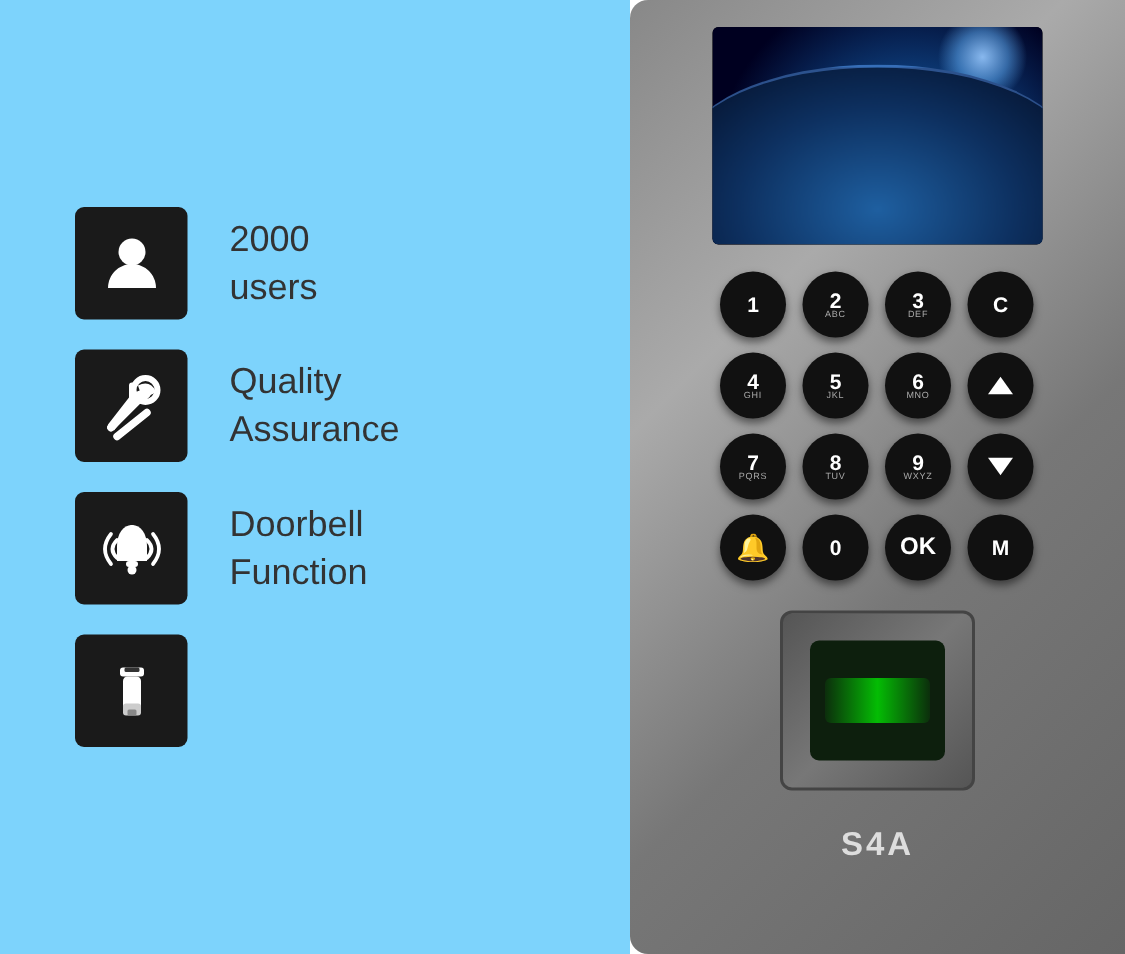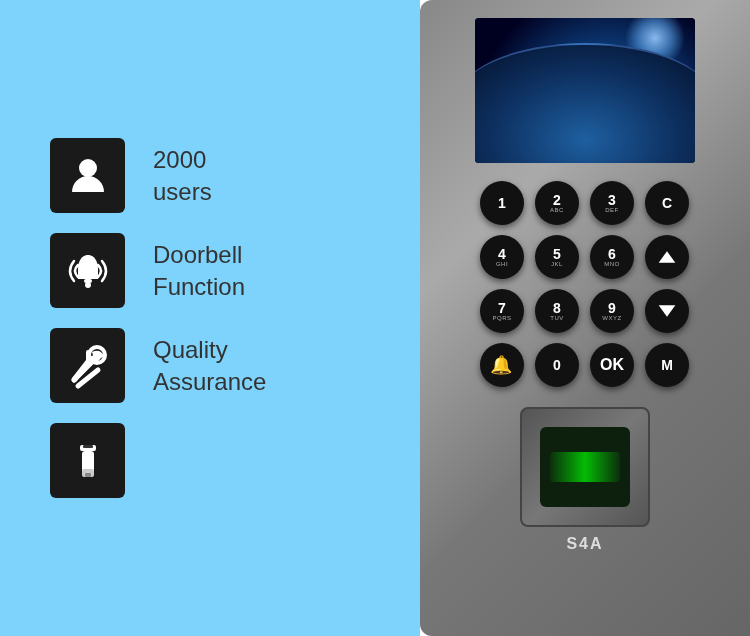--- a/index.html
+++ b/index.html
@@ -176,75 +176,75 @@
     .fp-glow {
       width: 70px;
       height: 30px;
       background: linear-gradient(to right, rgba(0,180,0,0.1), rgba(0,255,0,0.7), rgba(0,180,0,0.1));
       border-radius: 4px;
     }
 
     
     .device-label {
       color: #ddd;
-      font-size: 16px;
+      font-size: 22px;
       font-weight: bold;
       letter-spacing: 2px;
-      margin-top: 8px;
+      margin-top: 23px;
     }
   </style>
 </head>
 <body>
 
 <div class="left-panel">
 
   <div class="feature-item">
     <div class="icon-box">
       <svg viewBox="0 0 48 48" xmlns="http://www.w3.org/2000/svg">
         <circle cx="24" cy="16" r="9"></circle>
         <path d="M8 40c0-8.837 7.163-16 16-16s16 7.163 16 16"></path>
       </svg>
     </div>
     <div class="feature-text">2000<br>users</div>
   </div>
 
   <div class="feature-item">
     <div class="icon-box">
       <svg viewBox="0 0 48 48" xmlns="http://www.w3.org/2000/svg">
+        <line x1="10" y1="38" x2="30" y2="18" stroke="white" stroke-width="5" stroke-linecap="round"></line>
+        <circle cx="33" cy="13" r="8" fill="none" stroke="white" stroke-width="4"></circle>
+        <line x1="25" y1="22" x2="10" y2="38" stroke="white" stroke-width="5" stroke-linecap="round"></line>
+
+        <path d="M8 36 L22 18 Q30 10 38 14 Q34 22 26 22 L12 40 Z" fill="white"></path>
+        <path d="M28 10 Q36 6 40 14 Q36 18 30 16 Z" fill="white"></path>
+
+        <line x1="34" y1="28" x2="14" y2="44" stroke="white" stroke-width="5" stroke-linecap="round"></line>
+        <line x1="24" y1="10" x2="24" y2="20" stroke="white" stroke-width="4" stroke-linecap="round"></line>
+      </svg>
+    </div>
+    <div class="feature-text">Quality<br>Assurance</div>
+  </div>
+
+  <div class="feature-item">
+    <div class="icon-box">
+      <svg viewBox="0 0 48 48" xmlns="http://www.w3.org/2000/svg">
 
         <path d="M14 18 Q8 24 14 30" fill="none" stroke="white" stroke-width="2.5" stroke-linecap="round"></path>
         <path d="M10 14 Q2 24 10 34" fill="none" stroke="white" stroke-width="2.5" stroke-linecap="round"></path>
 
         <path d="M34 18 Q40 24 34 30" fill="none" stroke="white" stroke-width="2.5" stroke-linecap="round"></path>
         <path d="M38 14 Q46 24 38 34" fill="none" stroke="white" stroke-width="2.5" stroke-linecap="round"></path>
 
         <path d="M24 8 C18 8 14 14 14 22 L14 32 L34 32 L34 22 C34 14 30 8 24 8Z" fill="white"></path>
         <rect x="20" y="32" width="8" height="4" rx="2" fill="white"></rect>
         <circle cx="24" cy="38" r="3" fill="white"></circle>
         <rect x="22" y="8" width="4" height="4" rx="2" fill="white"></rect>
       </svg>
     </div>
     <div class="feature-text">Doorbell<br>Function</div>
-  </div>
-
-  <div class="feature-item">
-    <div class="icon-box">
-      <svg viewBox="0 0 48 48" xmlns="http://www.w3.org/2000/svg">
-        <line x1="10" y1="38" x2="30" y2="18" stroke="white" stroke-width="5" stroke-linecap="round"></line>
-        <circle cx="33" cy="13" r="8" fill="none" stroke="white" stroke-width="4"></circle>
-        <line x1="25" y1="22" x2="10" y2="38" stroke="white" stroke-width="5" stroke-linecap="round"></line>
-
-        <path d="M8 36 L22 18 Q30 10 38 14 Q34 22 26 22 L12 40 Z" fill="white"></path>
-        <path d="M28 10 Q36 6 40 14 Q36 18 30 16 Z" fill="white"></path>
-
-        <line x1="34" y1="28" x2="14" y2="44" stroke="white" stroke-width="5" stroke-linecap="round"></line>
-        <line x1="24" y1="10" x2="24" y2="20" stroke="white" stroke-width="4" stroke-linecap="round"></line>
-      </svg>
-    </div>
-    <div class="feature-text">Quality<br>Assurance</div>
   </div>
 
   <div class="feature-item">
     <div class="icon-box">
       <svg viewBox="0 0 48 48" xmlns="http://www.w3.org/2000/svg">
 
         <rect x="16" y="8" width="16" height="6" rx="2" fill="white"></rect>
         <rect x="19" y="8" width="10" height="3" rx="1" fill="#333"></rect>
         <rect x="18" y="14" width="12" height="22" rx="3" fill="white"></rect>
         <rect x="18" y="32" width="12" height="8" rx="2" fill="#ccc"></rect>

